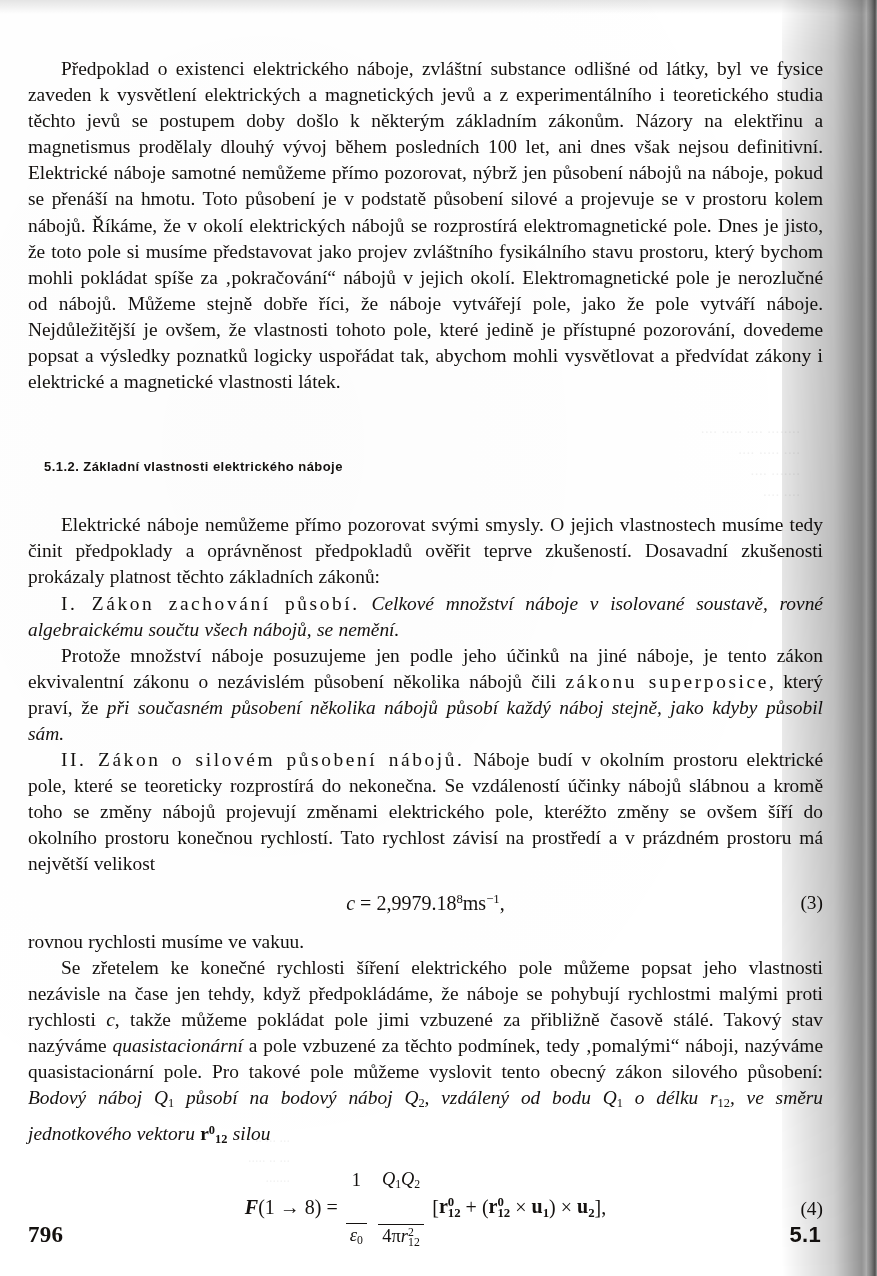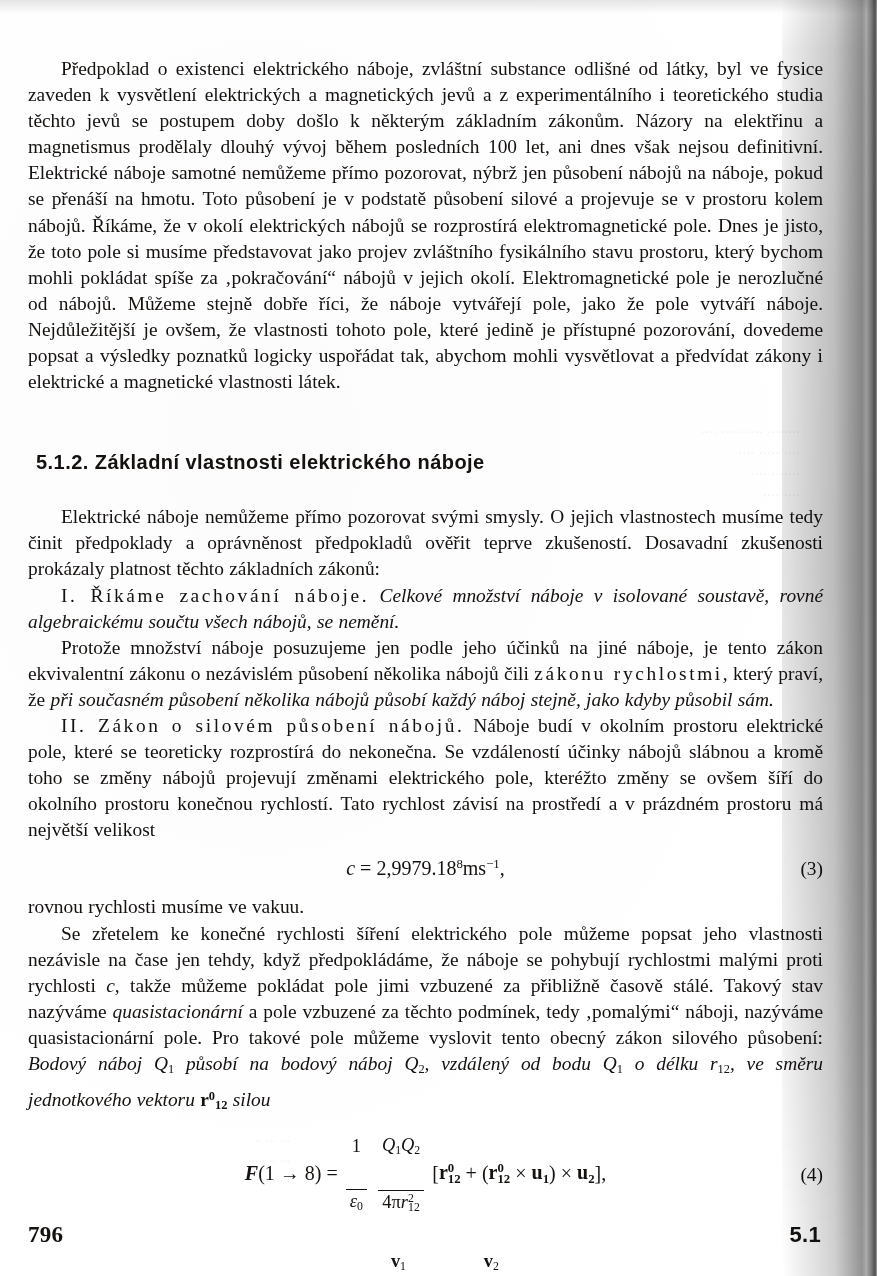--- a/index.html
+++ b/index.html
@@ -114,24 +114,24 @@
     text-indent: 33px;
     hyphens: manual;
     word-spacing: 0.5px;
   }
   p.body.noindent { text-indent: 0; }
   .ital { font-style: italic; }
   .spaced { letter-spacing: 2.6px; }
 
   h2.heading {
     font-family: "Liberation Sans", "DejaVu Sans", sans-serif;
-    font-size: 20px;
+    font-size: 13px;
     font-weight: bold;
     letter-spacing: 0.45px;
-    margin: 8px;
+    margin: 16px;
     position: relative;
     z-index: 2;
   }
 
   
   .eq-row {
     position: relative;
     display: block;
     width: 100%;
     font-size: 20px;
@@ -210,23 +210,23 @@
   <div id="content">
 
     <p class="body">Předpoklad o existenci elektrického náboje, zvláštní substance odlišné od látky, byl ve fysice zaveden k vysvětlení elektrických a magnetických jevů a z experimentálního i teoretického studia těchto jevů se postupem doby došlo k některým základním zákonům. Názory na elektřinu a magnetismus prodělaly dlouhý vývoj během posledních 100 let, ani dnes však nejsou definitivní. Elektrické náboje samotné nemůžeme přímo pozorovat, nýbrž jen působení nábojů na náboje, pokud se přenáší na hmotu. Toto působení je v podstatě působení silové a projevuje se v prostoru kolem nábojů. Říkáme, že v okolí elektrických nábojů se rozprostírá elektromagnetické pole. Dnes je jisto, že toto pole si musíme představovat jako projev zvláštního fysikálního stavu prostoru, který bychom mohli pokládat spíše za ‚pokračování“ nábojů v jejich okolí. Elektromagnetické pole je nerozlučné od nábojů. Můžeme stejně dobře říci, že náboje vytvářejí pole, jako že pole vytváří náboje. Nejdůležitější je ovšem, že vlastnosti tohoto pole, které jedině je přístupné pozorování, dovedeme popsat a výsledky poznatků logicky uspořádat tak, abychom mohli vysvětlovat a předvídat zákony i elektrické a magnetické vlastnosti látek.</p>
 
     <div style="height:48px"></div>
     <h2 class="heading">5.1.2. Základní vlastnosti elektrického náboje</h2>
     <div style="height:22px"></div>
 
     <p class="body">Elektrické náboje nemůžeme přímo pozorovat svými smysly. O jejich vlastnostech musíme tedy činit předpoklady a oprávněnost předpokladů ověřit teprve zkušeností. Dosavadní zkušenosti prokázaly platnost těchto základních zákonů:</p>
 
-    <p class="body"><span class="spaced">I. Říkáme zachování náboje.</span><span class="ital"> <span>Celkové množství náboje v isolované soustavě, rovné algebraickému součtu všech nábojů, se nemění.</span></span></p>
-
-    <p class="body"><span>Protože množství náboje posuzujeme jen podle jeho účinků na jiné náboje, je tento zákon ekvivalentní zákonu o nezávislém působení několika nábojů čili </span><span class="spaced">zákonu rychlostmi</span><span>, který praví, že </span><span class="ital">při současném působení několika nábojů působí každý náboj stejně, jako kdyby působil sám.</span></p>
+    <p class="body"><span class="spaced">I. Zákon zachování působí.</span><span class="ital"> <span>Celkové množství náboje v isolované soustavě, rovné algebraickému součtu všech nábojů, se nemění.</span></span></p>
+
+    <p class="body"><span>Protože množství náboje posuzujeme jen podle jeho účinků na jiné náboje, je tento zákon ekvivalentní zákonu o nezávislém působení několika nábojů čili </span><span class="spaced">zákonu superposice</span><span>, který praví, že </span><span class="ital">při současném působení několika nábojů působí každý náboj stejně, jako kdyby působil sám.</span></p>
 
     <p class="body"><span class="spaced">II. Zákon o silovém působení nábojů.</span><span> <span>Náboje budí v okolním prostoru elektrické pole, které se teoreticky rozprostírá do nekonečna. Se vzdáleností účinky nábojů slábnou a kromě toho se změny nábojů projevují změnami elektrického pole, kteréžto změny se ovšem šíří do okolního prostoru konečnou rychlostí. Tato rychlost závisí na prostředí a v prázdném prostoru má největší velikost</span></span></p>
 
     <div style="height:14px"></div>
     <div class="eq-row">
       <div class="eq-center">
         <span class="mi">c</span>
         <span>=</span>
         <span>2,9979</span><span>.</span><span>18</span><sup class="s">8</sup><span>ms</span><sup class="s">−1</sup><span>,</span>
       </div>

